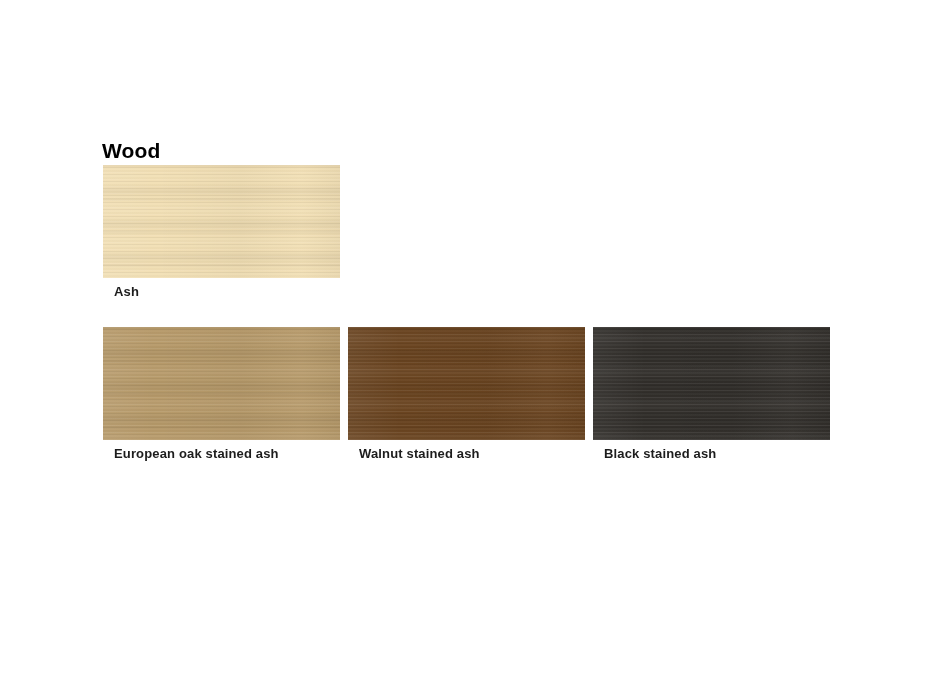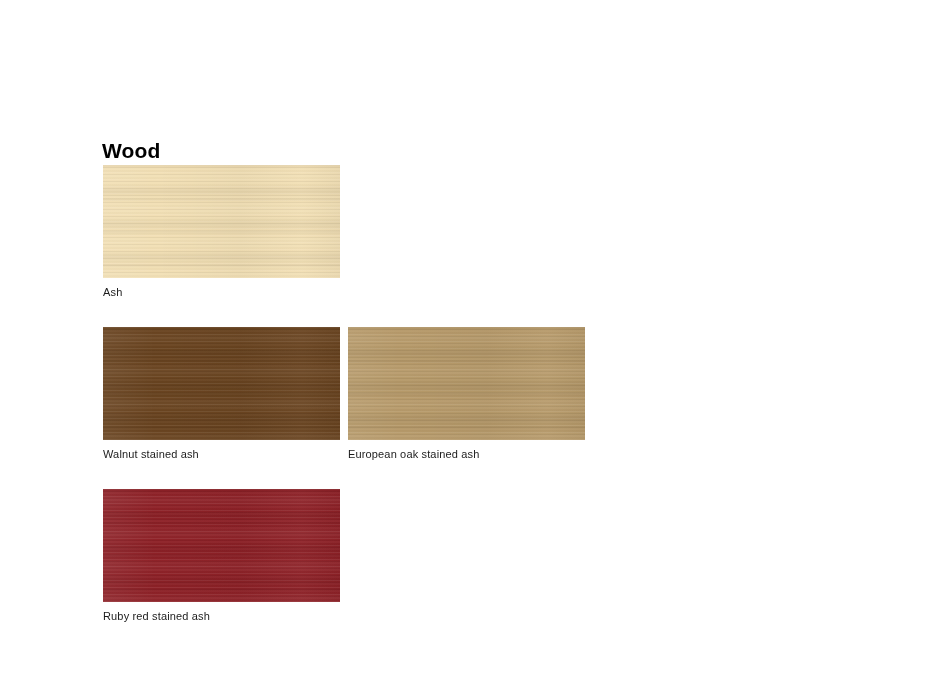--- a/index.html
+++ b/index.html
@@ -105,56 +105,57 @@
         rgba(0,0,0,0.00) 22%,
         rgba(0,0,0,0.025) 58%,
         rgba(255,255,255,0.025) 84%,
         rgba(0,0,0,0.03) 100%
       );
     pointer-events: none;
   }
 
   .swatch-caption {
     margin-top: 9px;
-    font-size: 11px;
-    font-weight: normal;
+    font-size: 13px;
+    font-weight: bold;
     color: #1c1c1c;
     letter-spacing: 0.15px;
     line-height: 10px;
     white-space: nowrap;
+    margin-left: 11px;
   }
 </style>
 </head>
 <body>
 
 <div class="page">
 
   <h1 class="section-title">Wood</h1>
 
   <div class="swatch-grid">
 
     <div class="swatch-row">
       <div class="swatch-cell">
         <div class="swatch-chip" style="background-color: rgb(242, 223, 180);"></div>
         <div class="swatch-caption">Ash</div>
       </div>
     </div>
 
     <div class="swatch-row">
       <div class="swatch-cell">
+        <div class="swatch-chip" style="background-color: rgb(183, 154, 106);"></div>
+        <div class="swatch-caption">European oak stained ash</div>
+      </div>
+      <div class="swatch-cell">
         <div class="swatch-chip" style="background-color: rgb(106, 68, 32);"></div>
         <div class="swatch-caption">Walnut stained ash</div>
       </div>
       <div class="swatch-cell">
-        <div class="swatch-chip" style="background-color: rgb(183, 154, 106);"></div>
-        <div class="swatch-caption">European oak stained ash</div>
+        <div class="swatch-chip" style="background-color: rgb(50, 47, 43);"></div>
+        <div class="swatch-caption">Black stained ash</div>
       </div>
     </div>
 
     <div class="swatch-row">
-      <div class="swatch-cell">
-        <div class="swatch-chip" style="background-color: rgb(142, 33, 39);"></div>
-        <div class="swatch-caption">Ruby red stained ash</div>
-      </div>
     </div>
 
   </div>
 </div>
 
 </body></html>

